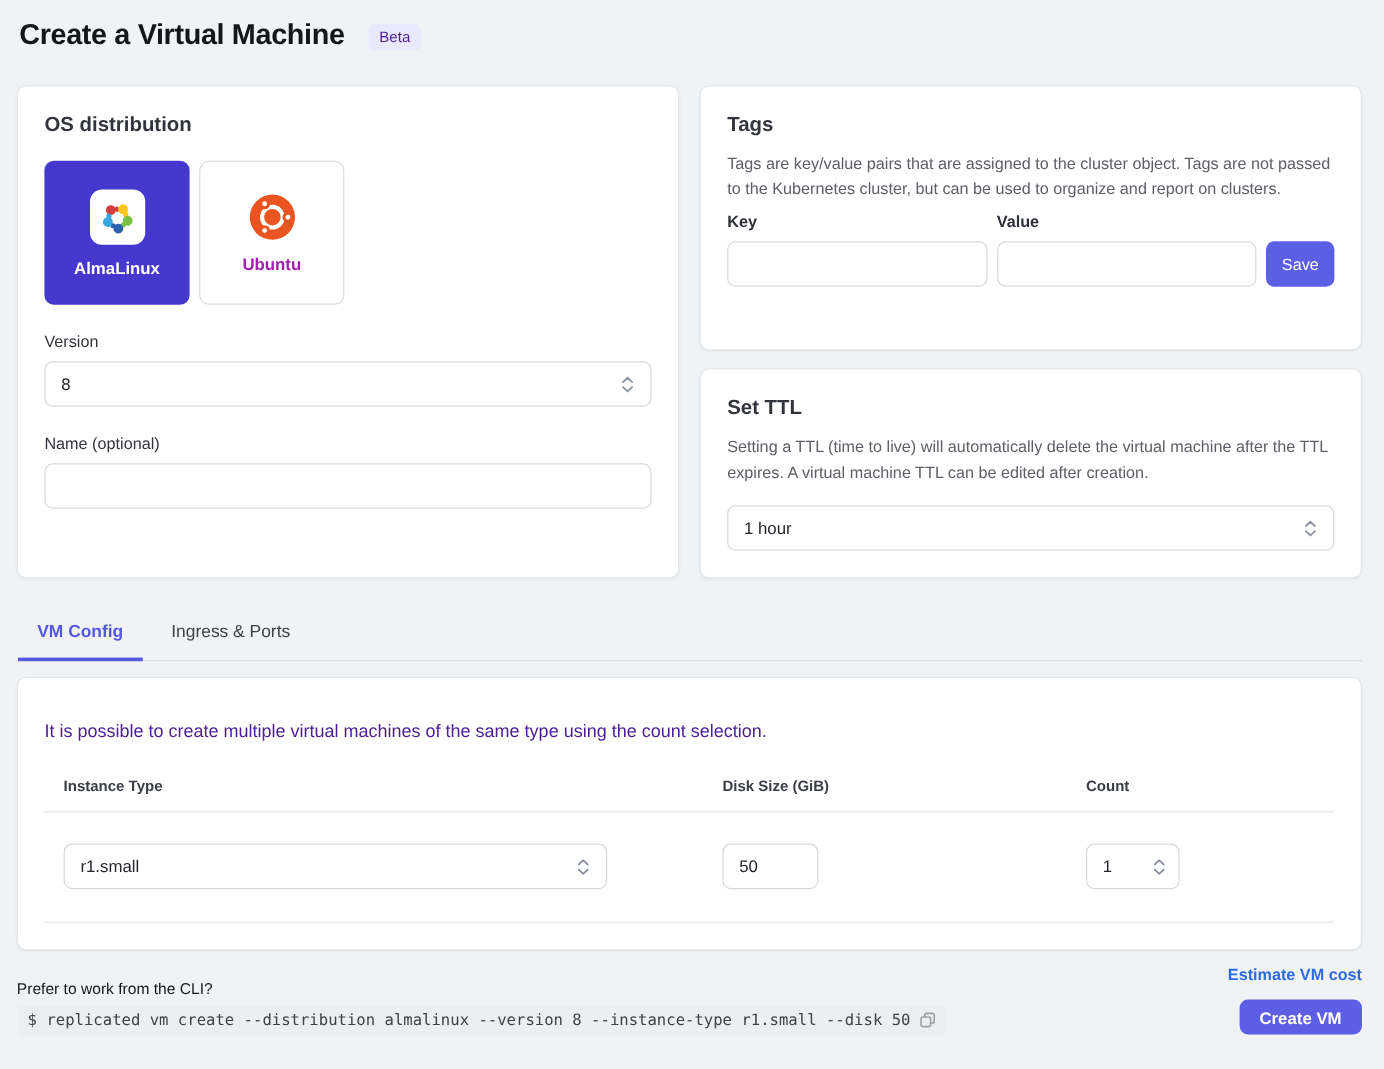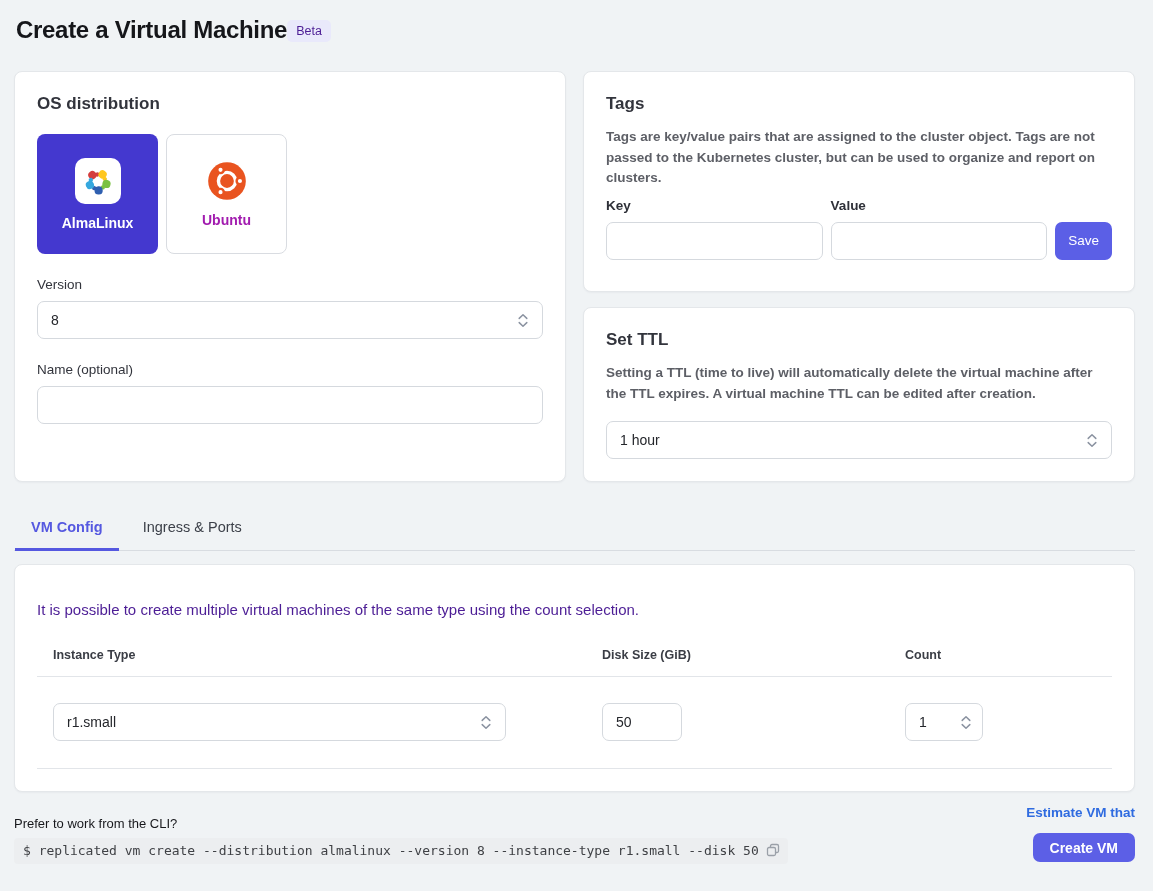--- a/index.html
+++ b/index.html
@@ -6,42 +6,42 @@
   html,body { width:1153px; height:891px; }
   body {
     background:#f0f3f5;
     font-family:"Liberation Sans", sans-serif;
     color:#2b2d33;
     position:relative;
   }
   .page { padding:14px 18px 0 14px; }
 
   
-  .header { display:flex; align-items:flex-start; padding:2px 0 0 2px; }
+  .header { display:flex; align-items:flex-start; gap:20px; padding:2px 0 0 2px; }
   .page-title { font-size:24px; font-weight:700; color:#15161a; letter-spacing:-0.3px; }
   .beta-badge {
     margin-top:4px; background:#e9e9fb; color:#4c1d95;
     font-size:12.5px; font-weight:400; padding:4px 9px; border-radius:5px;
   }
 
   
   .cards-row { display:flex; gap:17px; margin-top:27px; }
   .card {
     background:#fff; border:1px solid #e4e7ea; border-radius:8px;
     box-shadow:0 1px 2px rgba(20,30,40,.04);
     padding:22px;
   }
   .card h2 { font-size:17px; font-weight:700; color:#32343c; }
 
   .os-card { width:552px; min-height:408px; }
   .right-col { flex:1; display:flex; flex-direction:column; gap:15px; }
   .tags-card { min-height:221px; }
   .ttl-card { min-height:172px; flex:1; }
 
-  .desc { font-size:13.5px; line-height:1.52; color:#5d5f66; margin-top:13px;font-weight:bold; }
+  .desc { font-size:13.5px; line-height:1.52; color:#5d5f66; margin-top:13px; }
 
   
   .tiles { display:flex; gap:8px; margin-top:20px; }
   .tile {
     width:121px; height:120px; border-radius:8px;
     display:flex; flex-direction:column; align-items:center; justify-content:center;
     gap:11px; cursor:pointer;
   }
   .tile-selected { background:#4438cf; }
   .tile-selected .tile-label { color:#fff; }
@@ -288,18 +288,18 @@
         <span class="code-text">$ replicated vm create --distribution almalinux --version 8 --instance-type r1.small --disk 50</span>
         <button class="copy-btn">
           <svg width="14" height="14" viewBox="0 0 14 14">
               <rect x="4.5" y="1.5" width="8" height="8" rx="1.5" fill="none" stroke="#9aa0a8" stroke-width="1.3"></rect>
               <rect x="1.5" y="4.5" width="8" height="8" rx="1.5" fill="#eceef0" stroke="#9aa0a8" stroke-width="1.3"></rect>
             </svg>
         </button>
       </div>
     </div>
     <div class="footer-right">
-      <a class="estimate-link">Estimate VM that</a>
+      <a class="estimate-link">Estimate VM cost</a>
       <button class="create-btn">Create VM</button>
     </div>
   </div>
 
 </div>
 
 </body></html>

